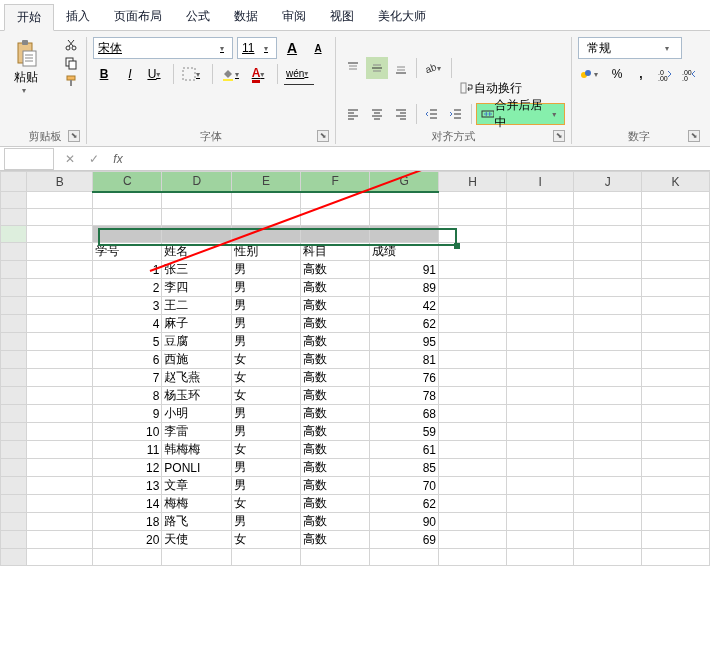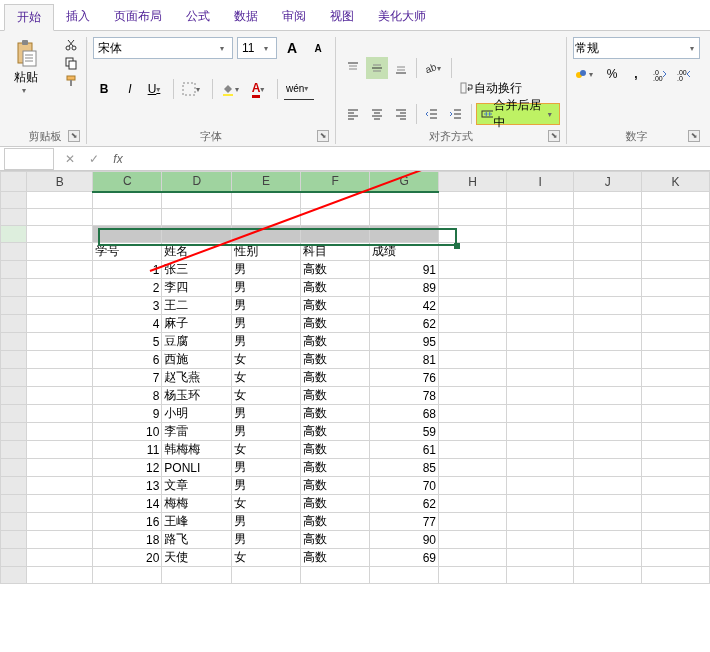--- a/index.html
+++ b/index.html
@@ -1,53 +1,53 @@
 <!DOCTYPE html>
 <html><head>
 <meta charset="utf-8">
 <style>
 * { margin: 0; padding: 0; box-sizing: border-box; }
 body { font-family: "Microsoft YaHei", SimSun, Arial, sans-serif; font-size: 12px; background: #fff; width: 710px; overflow: hidden; }
 
 
 .ribbon-tabs { display: flex; background: #fff; border-bottom: 1px solid #ccc; padding: 4px 0 0 4px; }
-.ribbon-tab { padding: 4px 12px; font-size: 12px; color: #4c1d95; cursor: pointer; }
+.ribbon-tab { padding: 4px 12px; font-size: 12px; color: #0f172a; cursor: pointer; }
 .ribbon-tab.active { background: #f5f5f5; border: 1px solid #ccc; border-bottom: 1px solid #f5f5f5; margin-bottom: -1px; }
 
 
 .ribbon { display: flex; background: #f5f5f5; border-bottom: 1px solid #ccc; padding: 6px 4px 2px 4px; }
 .group { display: flex; flex-direction: column; border-right: 1px solid #d0d0d0; padding: 0 6px; position: relative; }
 .group:last-child { border-right: none; }
 .group-body { flex: 1; }
 .group-label { text-align: center; font-size: 11px; color: #666; padding: 4px 0 0 0; position: relative; }
 .group-label .launcher { position: absolute; right: 0; bottom: 2px; width: 12px; height: 12px; border: 1px solid #aaa; font-size: 8px; line-height: 10px; background: #eee; }
 
 
 .clip-body { display: flex; gap: 20px; }
 .clip-main { display: flex; flex-direction: column; align-items: center; padding: 2px 4px; }
 .clip-icon { margin-bottom: 2px; }
 .clip-side { display: flex; flex-direction: column; gap: 2px; }
 .small-icon { width: 18px; height: 16px; display: flex; align-items: center; justify-content: center; }
 
 
-.font-row { display: flex; gap: 4px; align-items: center; margin-bottom: 19px; }
+.font-row { display: flex; gap: 4px; align-items: center; margin-bottom: 4px; text-decoration: underline; }
 .font-name { width: 140px; height: 22px; border: 1px solid #abc; background: #fff; padding: 0 4px; display: flex; align-items: center; justify-content: space-between; font-size: 12px; }
 .font-size { width: 40px; height: 22px; border: 1px solid #abc; background: #fff; padding: 0 4px; display: flex; align-items: center; justify-content: space-between; font-size: 12px; }
 .btn { min-width: 22px; height: 22px; display: flex; align-items: center; justify-content: center; cursor: pointer; padding: 0 2px; }
 .drop { width: 8px; font-size: 8px; color: #666; }
 .sep-v { width: 1px; height: 20px; background: #ccc; margin: 0 2px; }
 
 
 .align-body { display: flex; flex-direction: column; gap: 4px; }
 .align-row { display: flex; gap: 2px; align-items: center; }
-.btn.active-merge { background: #bef264; border: 1px solid #e8a33d; }
+.btn.active-merge { background: #86efac; border: 1px solid #e8a33d; }
 
 
 .num-body { display: flex; flex-direction: column; gap: 4px; }
-.num-format { width: 127px; height: 22px; border: 1px solid #abc; background: #fff; padding: 0 1px; display: flex; align-items: center; justify-content: space-between; font-size: 12px; }
+.num-format { width: 104px; height: 22px; border: 1px solid #abc; background: #fff; padding: 0 8px; display: flex; align-items: center; justify-content: space-between; font-size: 12px; }
 
 
 .formula-bar { display: flex; align-items: center; border-bottom: 1px solid #ccc; height: 24px; background: #fff; }
 .name-box { width: 50px; height: 22px; border: 1px solid #ccc; margin: 0 4px; background: #fff; }
 .fb-btn { width: 24px; height: 22px; display: flex; align-items: center; justify-content: center; color: #999; }
 .fx { font-style: italic; color: #666; }
 .fb-input { flex: 1; padding: 0 6px; }
 
 
 .grid { position: relative; overflow: hidden; }
@@ -582,33 +582,20 @@
           <td class="txt">高数</td>
           <td class="num">62</td>
           <td></td>
           <td></td>
           <td></td>
           <td></td>
         </tr>
         <tr>
           <th class="rowhdr"></th>
           <td></td>
-          <td class="num">16</td>
-          <td class="txt">王峰</td>
-          <td class="txt">男</td>
-          <td class="txt">高数</td>
-          <td class="num">77</td>
-          <td></td>
-          <td></td>
-          <td></td>
-          <td></td>
-        </tr>
-        <tr>
-          <th class="rowhdr"></th>
-          <td></td>
           <td class="num">18</td>
           <td class="txt">路飞</td>
           <td class="txt">男</td>
           <td class="txt">高数</td>
           <td class="num">90</td>
           <td></td>
           <td></td>
           <td></td>
           <td></td>
         </tr>

